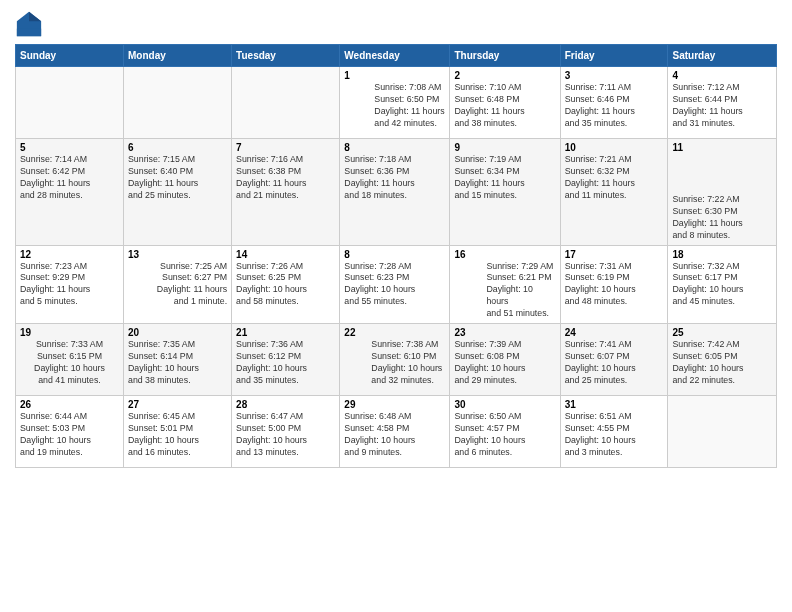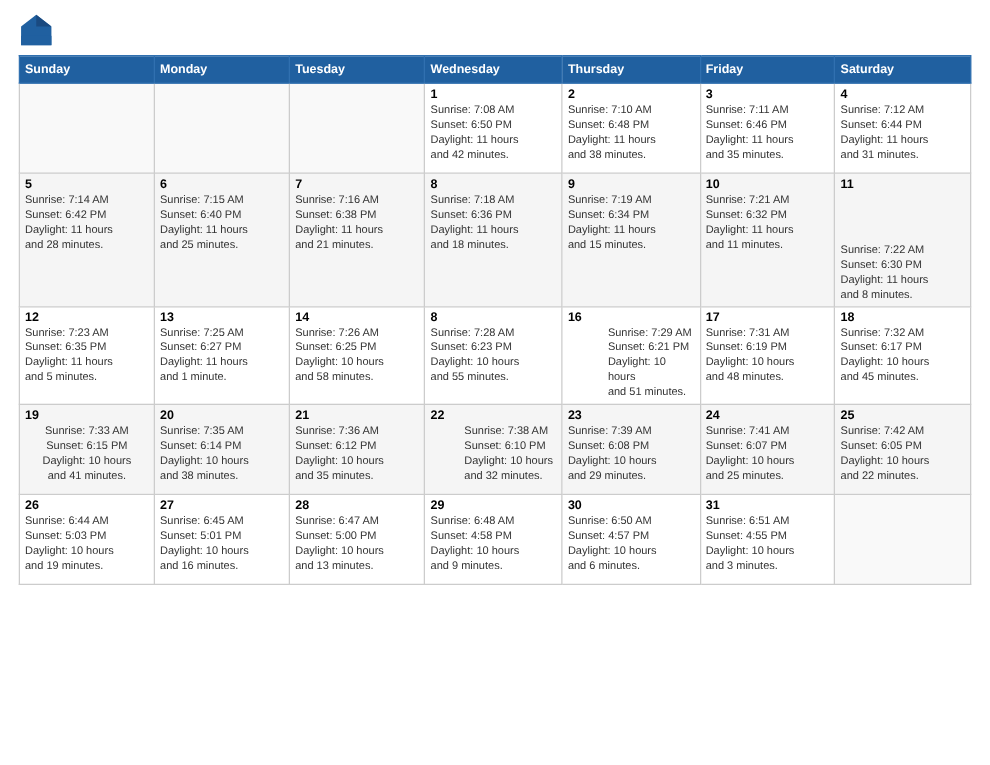--- a/index.html
+++ b/index.html
@@ -125,21 +125,21 @@
           <th>Saturday</th>
         </tr>
     </thead>
     <tbody id="calendar-body">
     <tr>
           <td class="empty"></td>
           <td class="empty"></td>
           <td class="empty"></td>
           <td>
             <span class="day-num">1</span>
-            <div class="day-info" style="white-space: pre-line;">Sunrise: 7:08 AM
+            <div class="day-info" style="white-space: pre-line; margin-left: 30px;">Sunrise: 7:08 AM
 Sunset: 6:50 PM
 Daylight: 11 hours
 and 42 minutes.</div>
           </td>
           <td>
             <span class="day-num">2</span>
             <div class="day-info" style="white-space: pre-line;">Sunrise: 7:10 AM
 Sunset: 6:48 PM
 Daylight: 11 hours
 and 38 minutes.</div>
@@ -207,27 +207,27 @@
             <div class="day-info" style="white-space: pre-line; margin-top: 41px;">Sunrise: 7:22 AM
 Sunset: 6:30 PM
 Daylight: 11 hours
 and 8 minutes.</div>
           </td>
         </tr>
         <tr>
           <td>
             <span class="day-num">12</span>
             <div class="day-info" style="white-space: pre-line;">Sunrise: 7:23 AM
-Sunset: 6:35 PM
+Sunset: 9:29 PM
 Daylight: 11 hours
 and 5 minutes.</div>
           </td>
           <td>
             <span class="day-num">13</span>
-            <div class="day-info" style="white-space: pre-line;">Sunrise: 7:25 AM
+            <div class="day-info" style="white-space: pre-line; text-align: right;">Sunrise: 7:25 AM
 Sunset: 6:27 PM
 Daylight: 11 hours
 and 1 minute.</div>
           </td>
           <td>
             <span class="day-num">14</span>
             <div class="day-info" style="white-space: pre-line;">Sunrise: 7:26 AM
 Sunset: 6:25 PM
 Daylight: 10 hours
 and 58 minutes.</div>

